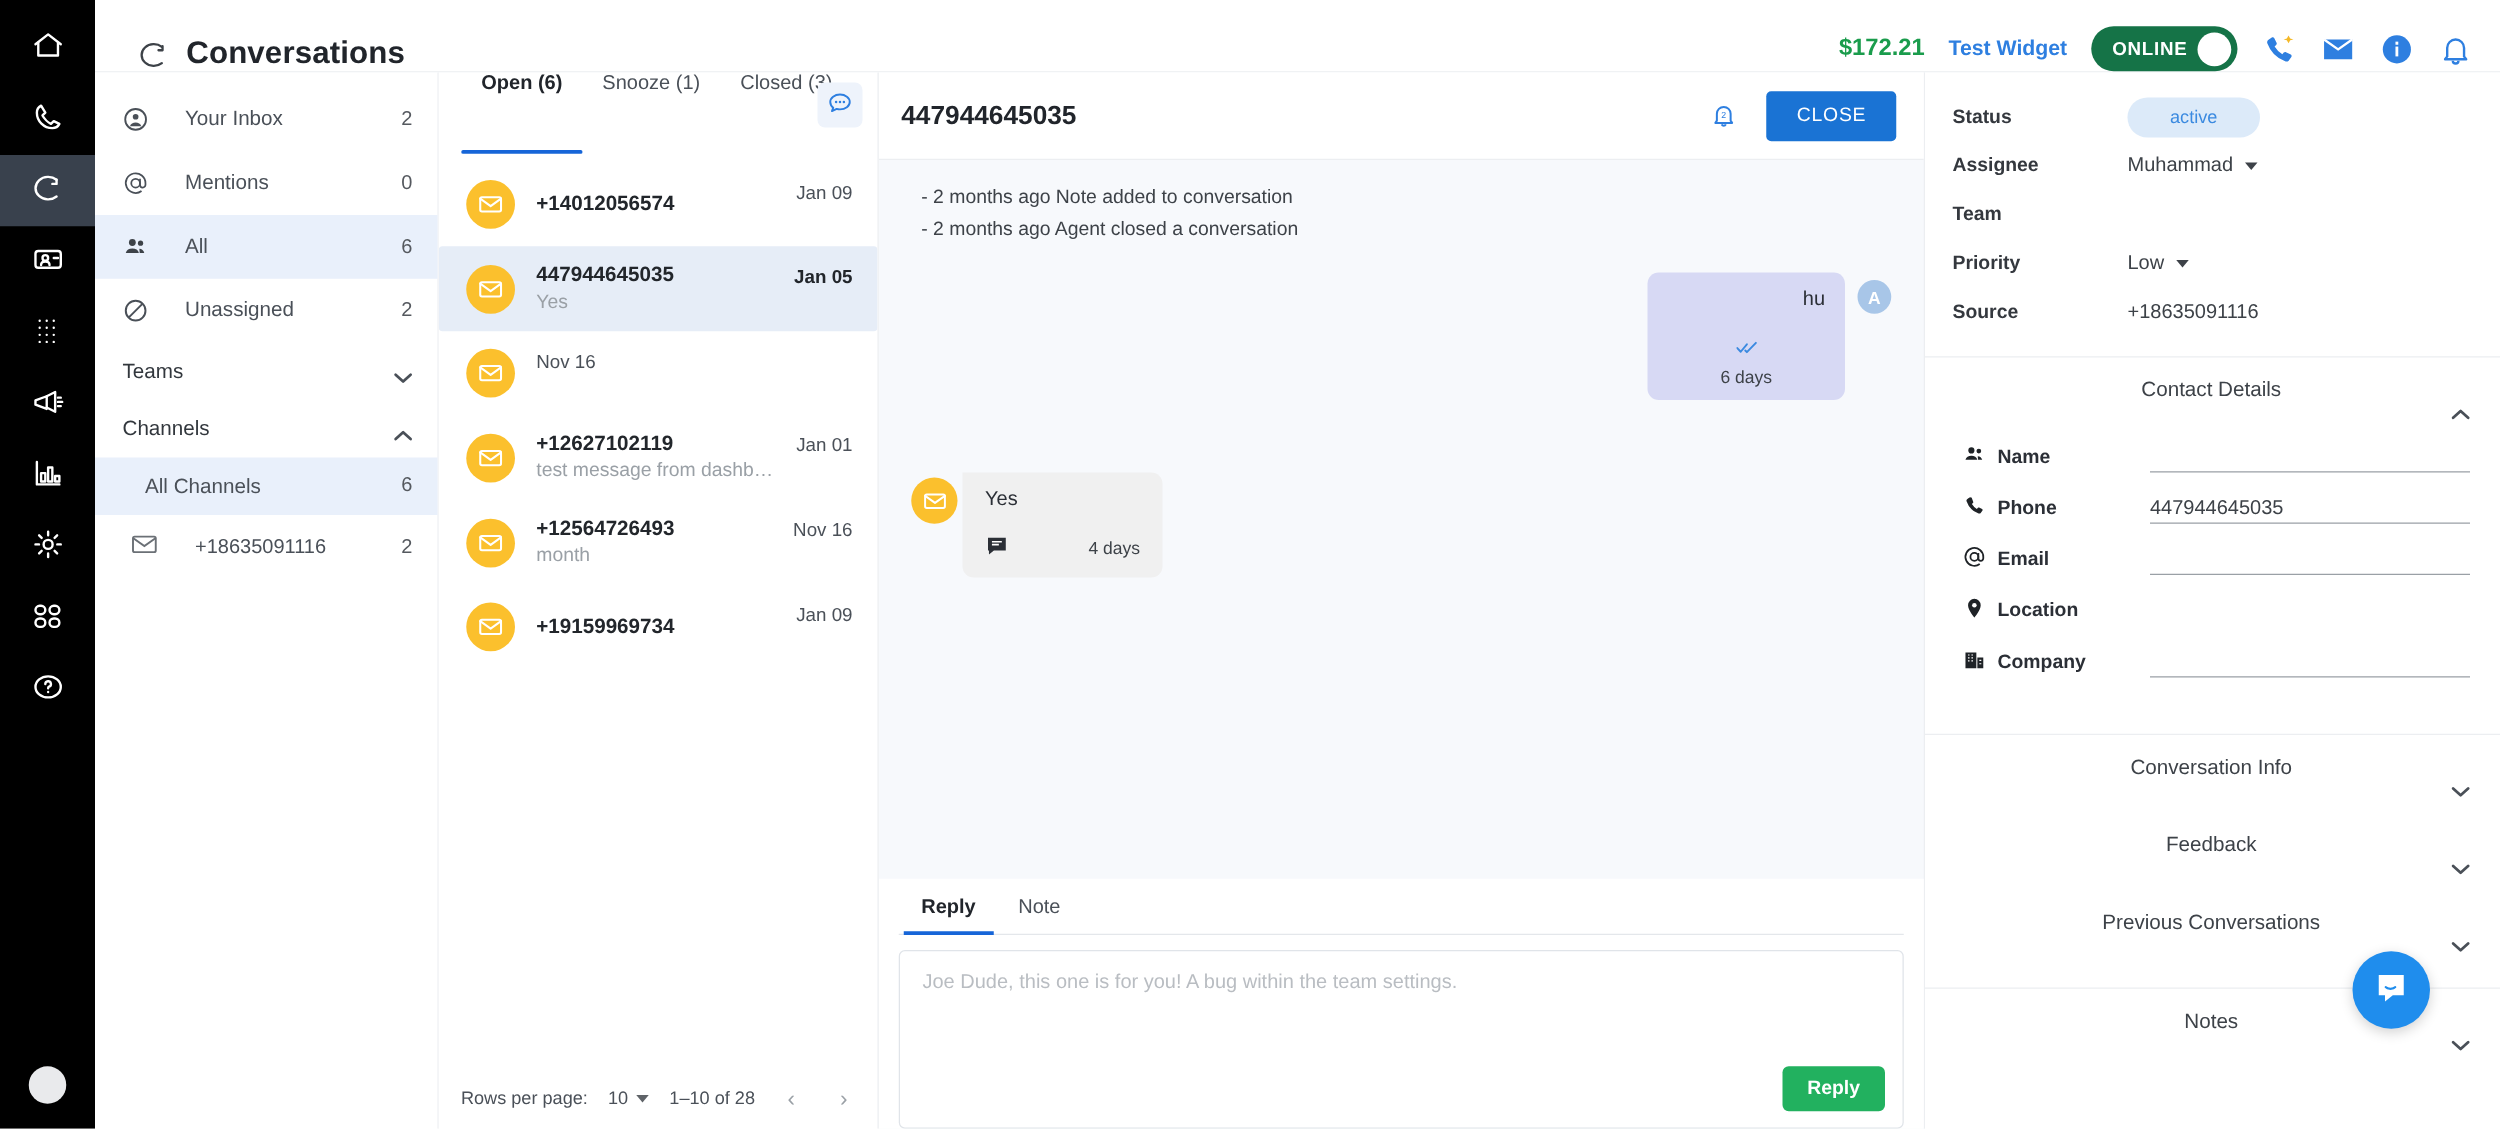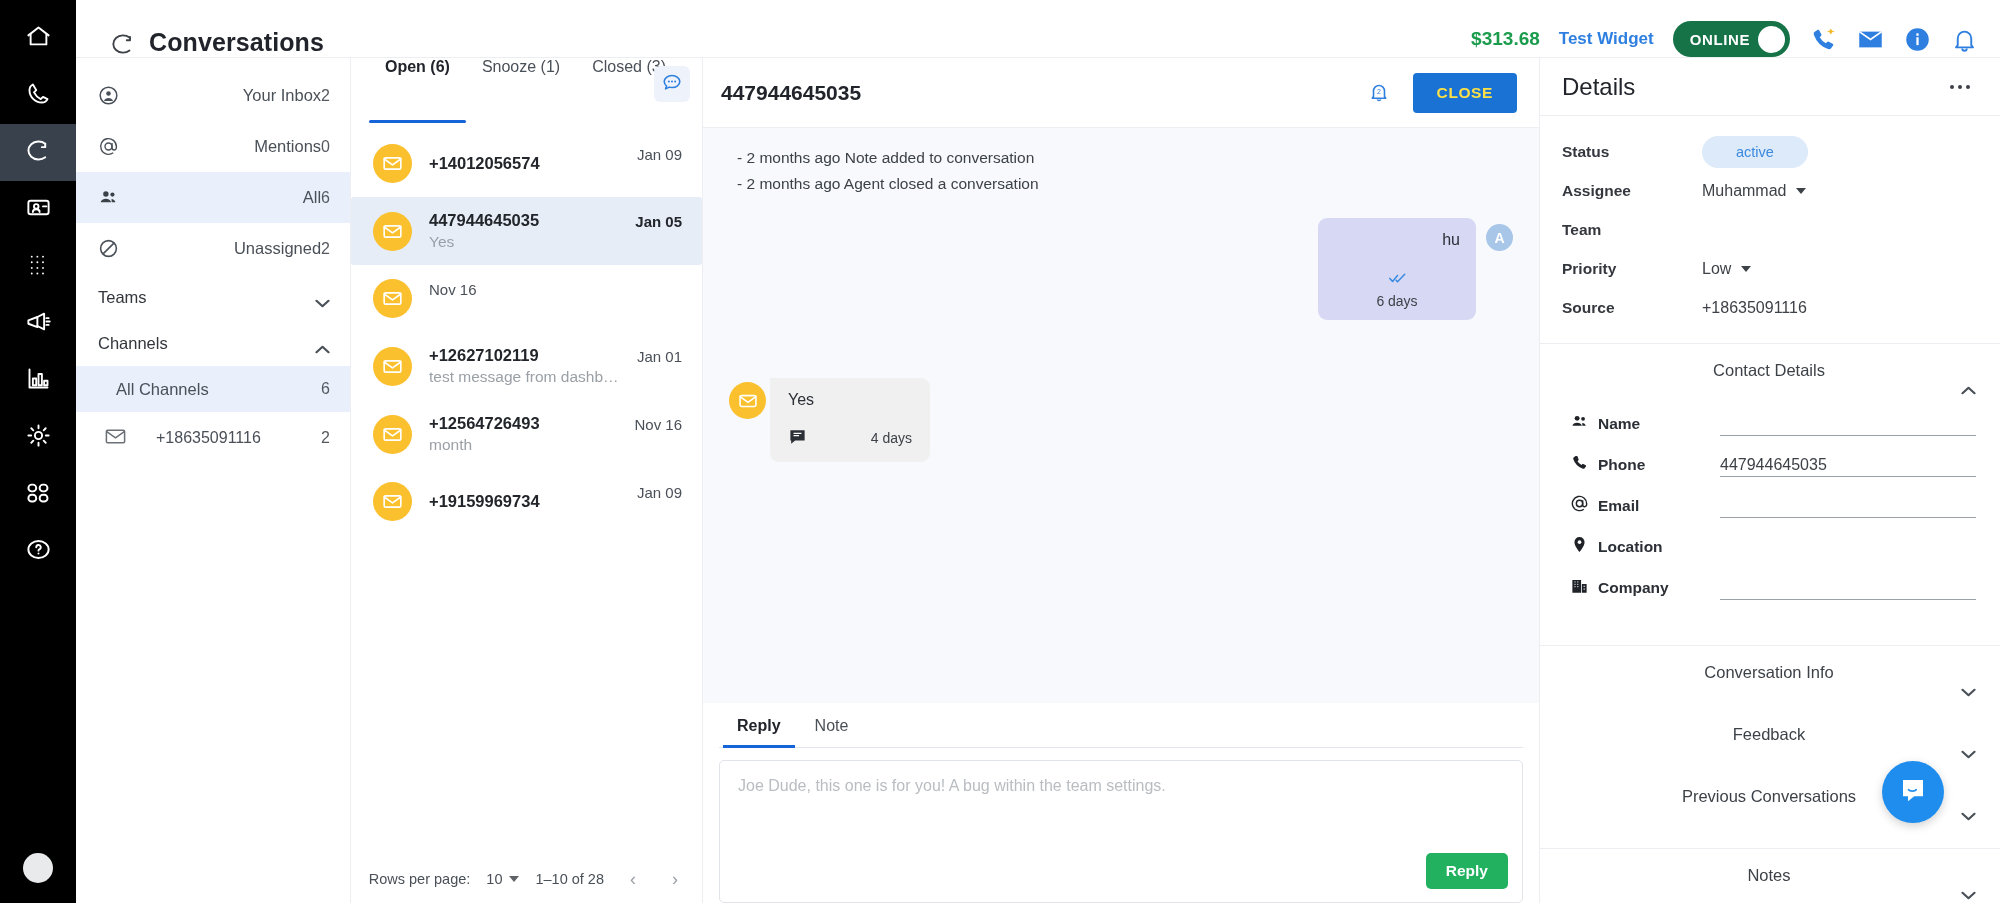--- a/index.html
+++ b/index.html
@@ -66,21 +66,21 @@
     border-right: 1px solid #eceef1; padding-top: 12px;
     display: flex; flex-direction: column;
   }
   .folder-row {
     display: flex; align-items: center; height: 51px;
     padding: 0 20px 0 22px; cursor: pointer; font-size: 16.5px; color: #4a5058;
   }
   .folder-row.sel { background: #e9f0fb; }
   .folder-ic { width: 26px; flex: 0 0 26px; display: flex; align-items: center; }
   .folder-ic svg { width: 21px; height: 21px; }
-  .folder-label { margin-left: 24px; flex: 1 1 auto; text-align: right; }
+  .folder-label { margin-left: 24px; flex: 1 1 auto; }
   .folder-count { color: #55595f; font-size: 16px; }
   .section-row {
     display: flex; align-items: center; height: 46px;
     padding: 0 20px 0 22px; cursor: pointer; font-size: 16.5px; color: #32373d;
   }
   .section-row .chev { margin-left: auto; }
   .chev { width: 15px; height: 9px; }
   .chev svg { width: 15px; height: 9px; stroke: #4a5058; stroke-width: 2.2; fill: none;
               stroke-linecap: round; stroke-linejoin: round; }
   .sub-row {
@@ -155,22 +155,22 @@
   .thread-head {
     height: 70px; flex: 0 0 70px; background: #fff;
     display: flex; align-items: center; padding: 0 22px 0 18px;
     border-bottom: 1px solid #eceef1;
   }
   .thread-title { font-size: 21px; font-weight: 600; color: #21252b; }
   .thread-head-right { margin-left: auto; display: flex; align-items: center; gap: 20px; }
   .bell-btn { width: 26px; height: 26px; cursor: pointer; }
   .bell-btn svg { width: 24px; height: 24px; }
   .close-btn {
-    background: #1a73d4; color: #fde047; border: none; border-radius: 4px;
-    height: 40px; padding: 0 24px; font-size: 15.5px; font-weight: 700;
+    background: #1a73d4; color: #ffffff; border: none; border-radius: 4px;
+    height: 40px; padding: 0 24px; font-size: 15.5px; font-weight: 400;
     letter-spacing: .6px; cursor: pointer; font-family: "Liberation Sans", sans-serif; text-align: right;
   }
   .thread-body { flex: 1 1 auto; padding: 18px 26px 0 26px; overflow: hidden; position: relative; }
   .activity { font-size: 15.5px; color: #3d4248; line-height: 1.55; padding-left: 8px; }
   .activity div { margin-bottom: 2px; }
   .msg-row { display: flex; margin-top: 22px; }
   .msg-row.out { justify-content: flex-end; align-items: flex-start; gap: 10px; }
   .bubble-out {
     background: #d7d9f4; border-radius: 9px; min-width: 158px; max-width: 340px;
     padding: 13px 16px 11px 16px; text-align: right;
@@ -365,21 +365,21 @@
 
     <div class="topbar">
       <span class="topbar-logo">
         <svg viewBox="0 0 24 24" fill="none" stroke="#3d4248" stroke-width="1.7" stroke-linecap="round" stroke-linejoin="round" width="26" height="26">
           <path d="M18 6a9 8 0 1 0 0 12"></path>
             <path d="M15.5 8.5h3v-3"></path>
         </svg>
       </span>
       <span class="topbar-title">Conversations</span>
       <div class="topbar-right">
-        <span class="balance">$313.68</span>
+        <span class="balance">$172.21</span>
         <span class="widget-name">Test Widget</span>
         <div class="toggle">
           <span>ONLINE</span>
           <span class="toggle-knob"></span>
         </div>
         <span class="ticon">
           <svg viewBox="0 0 24 24" fill="#2e7fe0">
             <path d="M6.6 3.5 4 5.4c-.7.6-.9 1.6-.5 2.5a21 21 0 0 0 12.6 12.6c.9.4 1.9.2 2.5-.5l1.9-2.6c.4-.6.2-1.4-.4-1.7l-3.4-1.7c-.5-.3-1.2-.1-1.6.3l-1 1.1a16 16 0 0 1-5.5-5.5l1.1-1c.4-.4.6-1.1.3-1.6L8.3 3.9c-.3-.6-1.1-.8-1.7-.4z"></path>
             <path d="M18.5 2.2l1.2 2.1 2.3.6-2.3.6-1.2 2.1-1.2-2.1-2.3-.6 2.3-.6z" fill="#f5b928"></path>
           </svg>
@@ -666,28 +666,20 @@
             <div class="ctab">Note</div>
           </div>
           <div class="composer-box">
             <div class="composer-ph">Joe Dude, this one is for you! A bug within the team settings.</div>
             <button class="reply-btn">Reply</button>
           </div>
         </div>
       </div>
 
       <div class="details">
-        <div class="details-head">
-          <span class="details-title">Details</span>
-          <span class="kebab">
-              <i></i>
-              <i></i>
-              <i></i>
-            </span>
-        </div>
 
         <div class="d-rows">
           <div class="d-row">
             <span class="d-label">Status</span>
             <span class="d-value">
               <span class="pill">active</span>
             </span>
           </div>
           <div class="d-row">
             <span class="d-label">Assignee</span>

